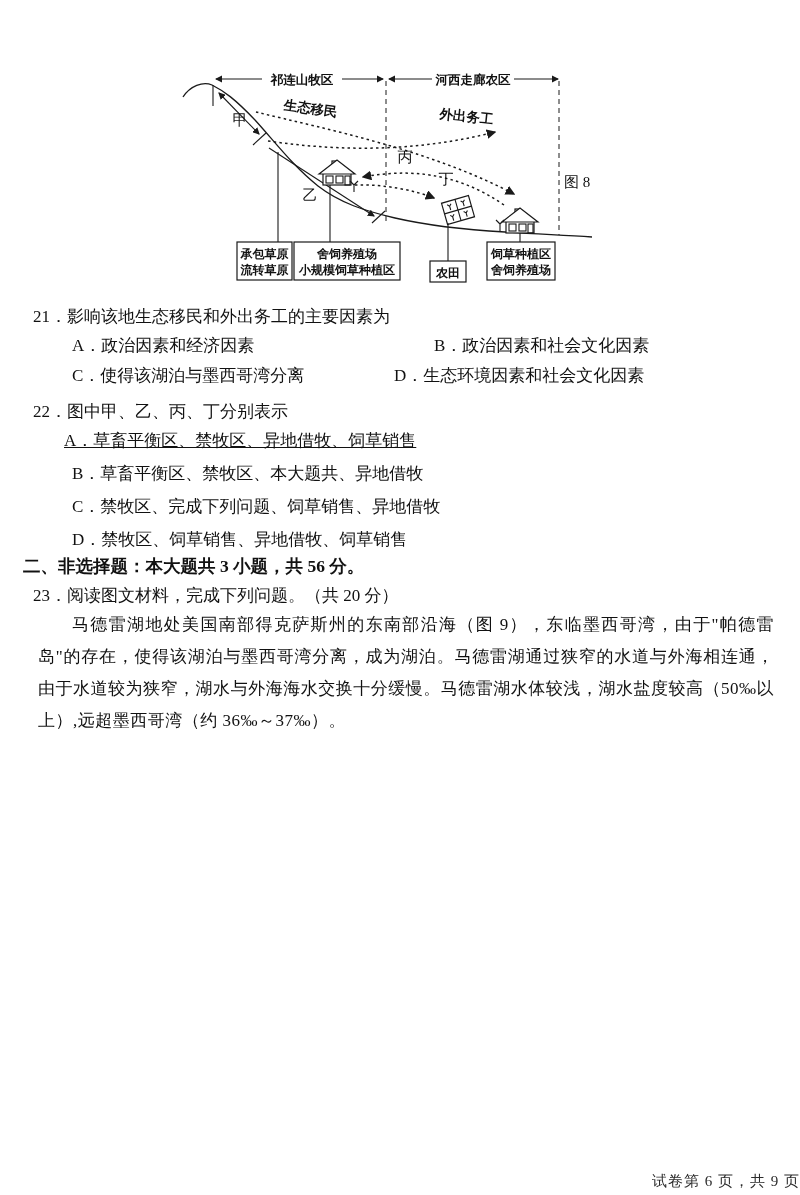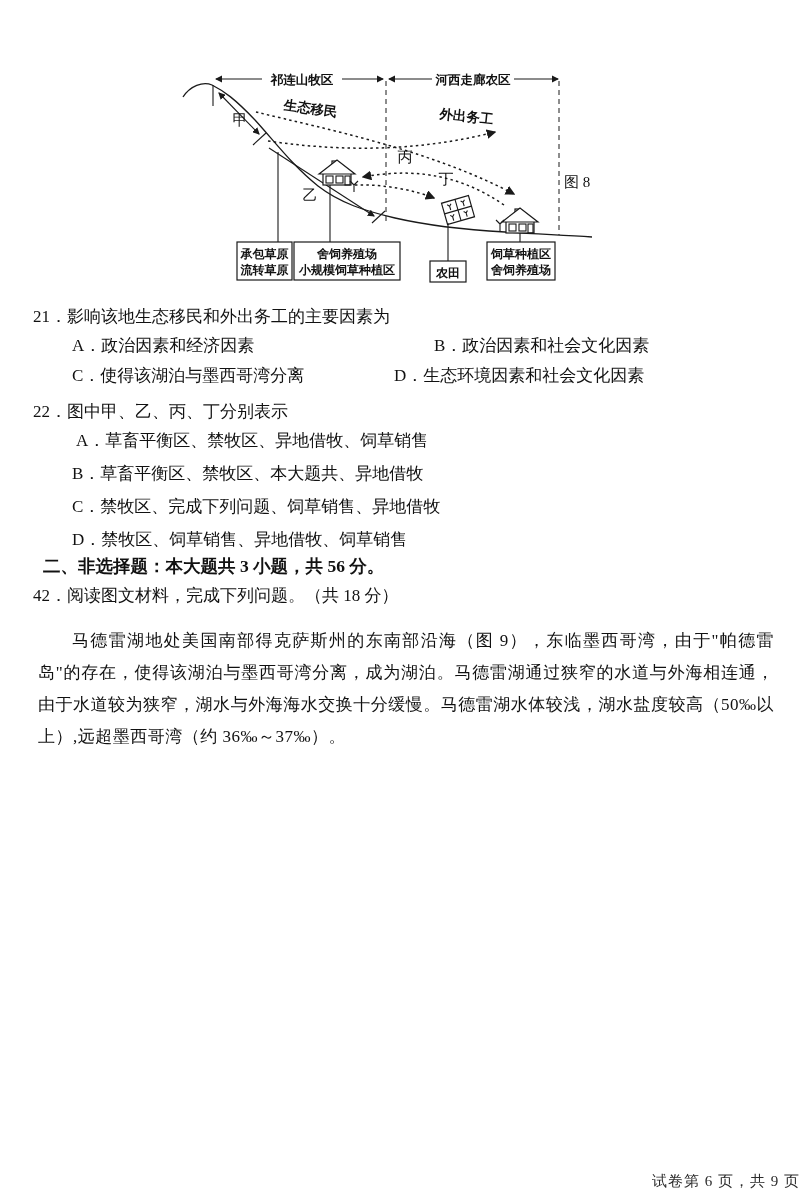--- a/index.html
+++ b/index.html
@@ -6,21 +6,21 @@
   body{
     width:800px;height:1195px;background:#ffffff;color:#111;
     font-family:"Liberation Serif","DejaVu Serif",serif;
     position:relative;overflow:hidden;
   }
   .abs{position:absolute;white-space:nowrap;}
   .t17{font-size:17px;line-height:19px;}
   .bold{font-weight:bold;}
   #figure-wrap{position:absolute;left:150px;top:60px;width:460px;height:240px;}
   #para{
-    position:absolute;left:38px;top:625px;width:736px;
+    position:absolute;left:38px;top:609px;width:736px;
     font-size:17px;line-height:32px;text-align:justify;text-indent:2em;
     white-space:normal;letter-spacing:0.5px;
   }
   #footer{
     position:absolute;left:0;top:1172px;width:800px;text-align:right;
     font-size:15px;color:#2b2b2b;letter-spacing:1px;
   }
   svg text{font-family:"Liberation Serif","DejaVu Serif",serif;fill:#111;}
   .fig-line{stroke:#1a1a1a;stroke-width:1.3;fill:none;}
   .fig-thin{stroke:#1a1a1a;stroke-width:1.1;fill:none;}
@@ -133,23 +133,23 @@
 </svg>
 </div>
 
 <div class="abs t17" style="left:33px;top:307px;">21．影响该地生态移民和外出务工的主要因素为</div>
 <div class="abs t17" style="left:72px;top:336px;">A．政治因素和经济因素</div>
 <div class="abs t17" style="left:398px;top:336px;margin-left:36px;">B．政治因素和社会文化因素</div>
 <div class="abs t17" style="left:72px;top:366px;">C．使得该湖泊与墨西哥湾分离</div>
 <div class="abs t17" style="left:394px;top:366px;">D．生态环境因素和社会文化因素</div>
 
 <div class="abs t17" style="left:33px;top:402px;">22．图中甲、乙、丙、丁分别表示</div>
-<div class="abs t17" style="left:76px;top:431px;">A．草畜平衡区、禁牧区、异地借牧、饲草销售</div>
+<div class="abs t17" style="left:64px;top:431px;text-decoration:underline;">A．草畜平衡区、禁牧区、异地借牧、饲草销售</div>
 <div class="abs t17" style="left:72px;top:464px;">B．草畜平衡区、禁牧区、本大题共、异地借牧</div>
 <div class="abs t17" style="left:72px;top:497px;">C．禁牧区、完成下列问题、饲草销售、异地借牧</div>
 <div class="abs t17" style="left:72px;top:530px;">D．禁牧区、饲草销售、异地借牧、饲草销售</div>
 
-<div class="abs t17 bold" style="left:43px;top:557px;font-size:17.5px;">二、非选择题：本大题共 3 小题，共 56 分。</div>
+<div class="abs t17 bold" style="left:23px;top:557px;font-size:17.5px;">二、非选择题：本大题共 3 小题，共 56 分。</div>
 
-<div class="abs t17" style="left:33px;top:586px;">42．阅读图文材料，完成下列问题。（共 18 分）</div>
+<div class="abs t17" style="left:33px;top:586px;">23．阅读图文材料，完成下列问题。（共 20 分）</div>
 <div id="para">马德雷湖地处美国南部得克萨斯州的东南部沿海（图 9），东临墨西哥湾，由于"帕德雷岛"的存在，使得该湖泊与墨西哥湾分离，成为湖泊。马德雷湖通过狭窄的水道与外海相连通，由于水道较为狭窄，湖水与外海海水交换十分缓慢。马德雷湖水体较浅，湖水盐度较高（50‰以上）,远超墨西哥湾（约 36‰～37‰）。</div>
 
 <div id="footer">试卷第 6 页，共 9 页</div>
 
 </body></html>

